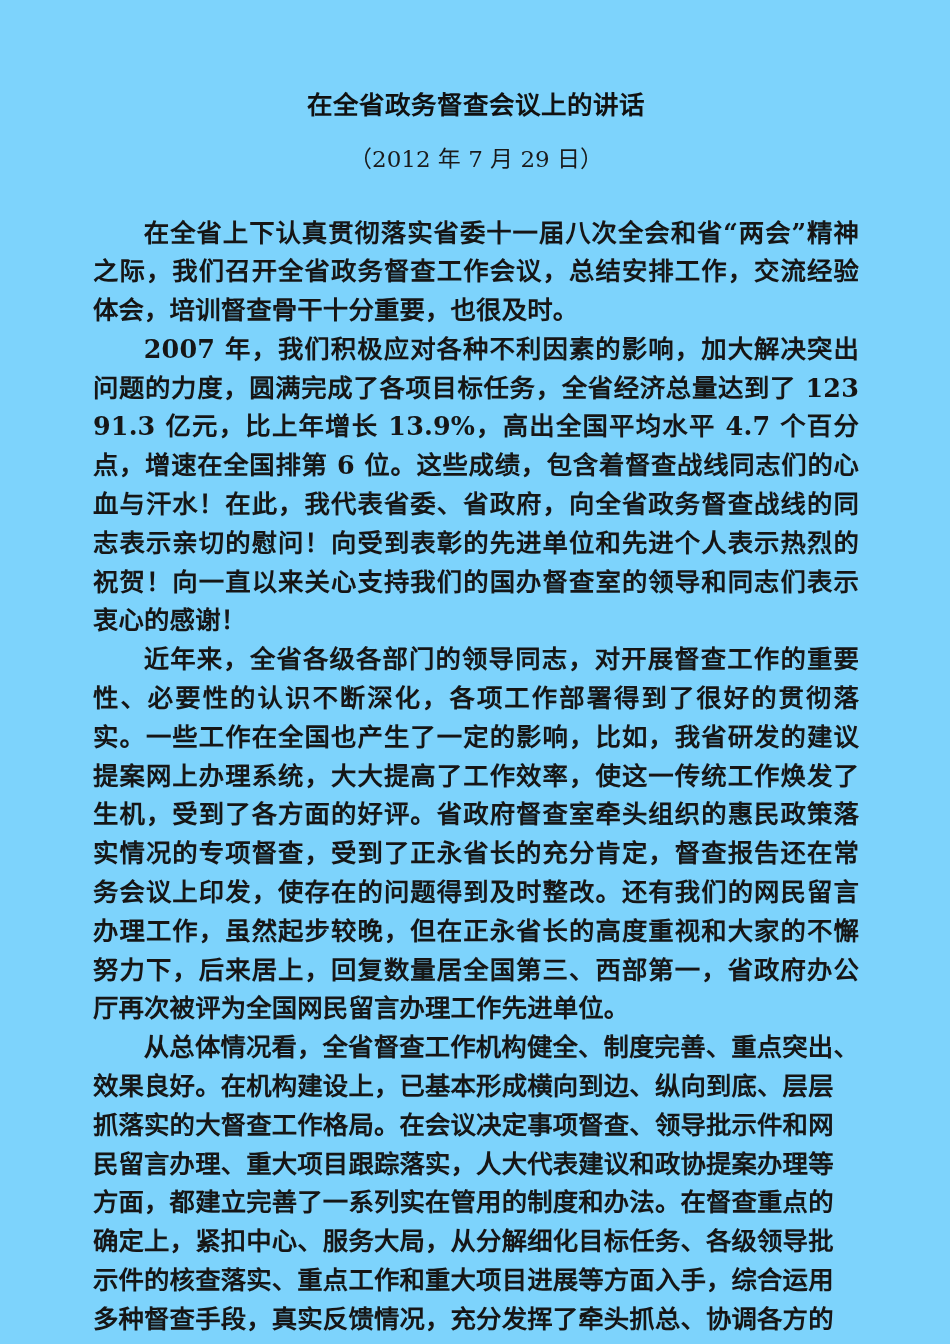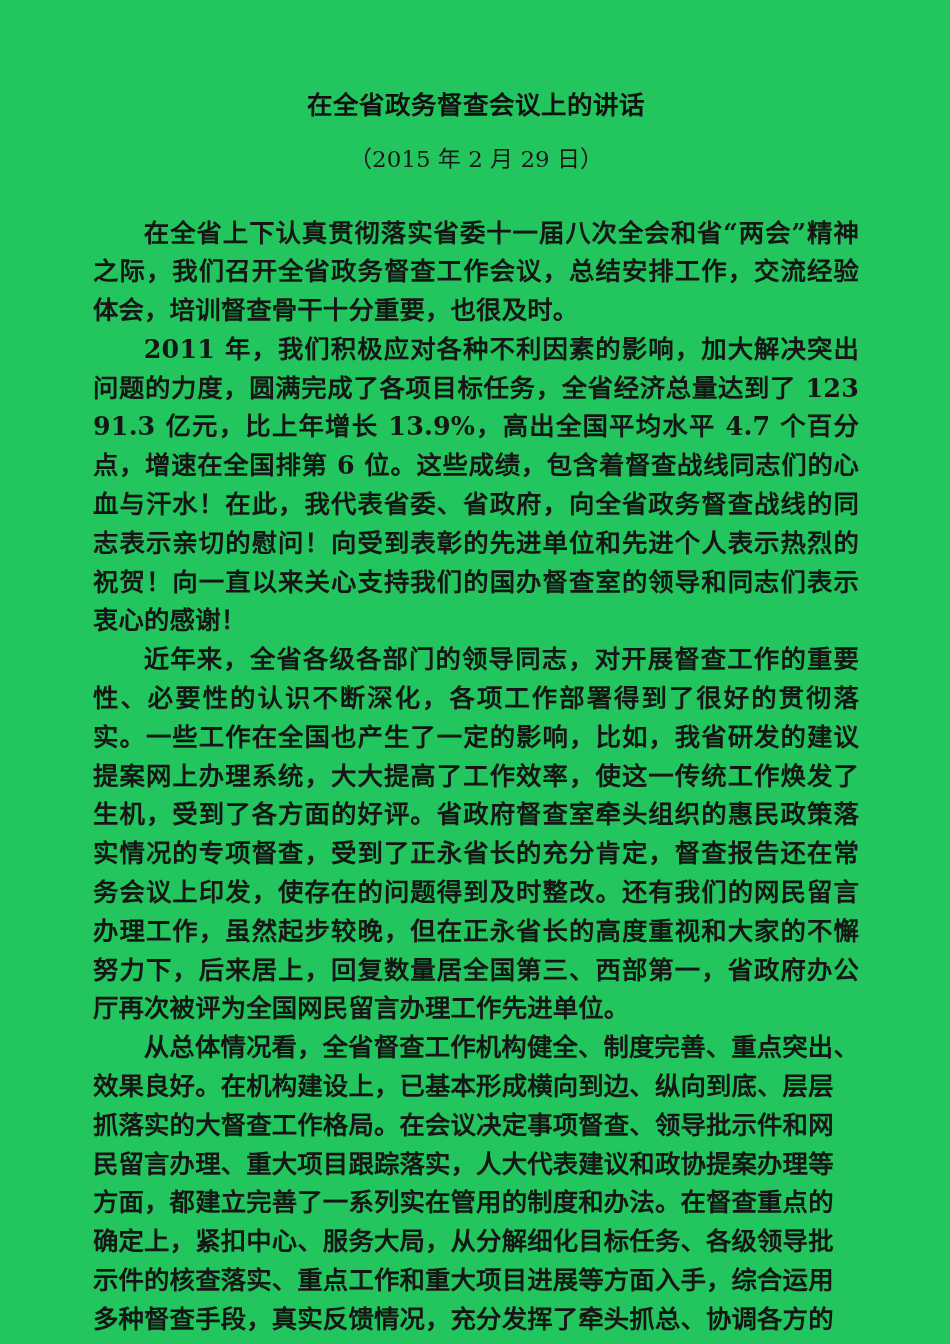--- a/index.html
+++ b/index.html
@@ -6,21 +6,21 @@
   html, body {
     margin: 0;
     padding: 0;
     background: #ffffff;
   }
   .page {
     position: relative;
     width: 950px;
     height: 1344px;
     margin: 0 auto;
-    background: #22c55e;
+    background: #7dd3fc;
     overflow: hidden;
     box-sizing: border-box;
   }
   .doc-body {
     position: absolute;
     left: 93px;
     top: 0;
     width: 766px;
   }
   .doc-title {
@@ -68,23 +68,23 @@
   }
 </style>
 </head>
 <body>
 
 <div class="page">
   <div class="doc-body">
 
     <h1 class="doc-title">在全省政务督查会议上的讲话</h1>
 
-    <div class="doc-date">（2015 年 2 月 29 日）</div>
+    <div class="doc-date">（2012 年 7 月 29 日）</div>
 
     <div class="body-block">
       <p class="para">在全省上下认真贯彻落实省委十一届八次全会和省“两会”精神之际，我们召开全省政务督查工作会议，总结安排工作，交流经验体会，培训督查骨干十分重要，也很及时。</p>
-      <p class="para">2011 年，我们积极应对各种不利因素的影响，加大解决突出问题的力度，圆满完成了各项目标任务，全省经济总量达到了 12391.3 亿元，比上年增长 13.9%，高出全国平均水平 4.7 个百分点，增速在全国排第 6 位。这些成绩，包含着督查战线同志们的心血与汗水！在此，我代表省委、省政府，向全省政务督查战线的同志表示亲切的慰问！向受到表彰的先进单位和先进个人表示热烈的祝贺！向一直以来关心支持我们的国办督查室的领导和同志们表示衷心的感谢！</p>
+      <p class="para">2007 年，我们积极应对各种不利因素的影响，加大解决突出问题的力度，圆满完成了各项目标任务，全省经济总量达到了 12391.3 亿元，比上年增长 13.9%，高出全国平均水平 4.7 个百分点，增速在全国排第 6 位。这些成绩，包含着督查战线同志们的心血与汗水！在此，我代表省委、省政府，向全省政务督查战线的同志表示亲切的慰问！向受到表彰的先进单位和先进个人表示热烈的祝贺！向一直以来关心支持我们的国办督查室的领导和同志们表示衷心的感谢！</p>
       <p class="para">近年来，全省各级各部门的领导同志，对开展督查工作的重要性、必要性的认识不断深化，各项工作部署得到了很好的贯彻落实。一些工作在全国也产生了一定的影响，比如，我省研发的建议提案网上办理系统，大大提高了工作效率，使这一传统工作焕发了生机，受到了各方面的好评。省政府督查室牵头组织的惠民政策落实情况的专项督查，受到了正永省长的充分肯定，督查报告还在常务会议上印发，使存在的问题得到及时整改。还有我们的网民留言办理工作，虽然起步较晚，但在正永省长的高度重视和大家的不懈努力下，后来居上，回复数量居全国第三、西部第一，省政府办公厅再次被评为全国网民留言办理工作先进单位。</p>
       <p class="para last">从总体情况看，全省督查工作机构健全、制度完善、重点突出、效果良好。在机构建设上，已基本形成横向到边、纵向到底、层层抓落实的大督查工作格局。在会议决定事项督查、领导批示件和网民留言办理、重大项目跟踪落实，人大代表建议和政协提案办理等方面，都建立完善了一系列实在管用的制度和办法。在督查重点的确定上，紧扣中心、服务大局，从分解细化目标任务、各级领导批示件的核查落实、重点工作和重大项目进展等方面入手，综合运用多种督查手段，真实反馈情况，充分发挥了牵头抓总、协调各方的职能作用。在督查领域的拓展上，更加贴近民生，加大核查力度，解决了一大批事关群众利益的实际问题。在建议提案的办理上，更加注重解决问题，去年省政府承办 21</p>
     </div>
 
   </div>
 </div>
 
 </body></html>

